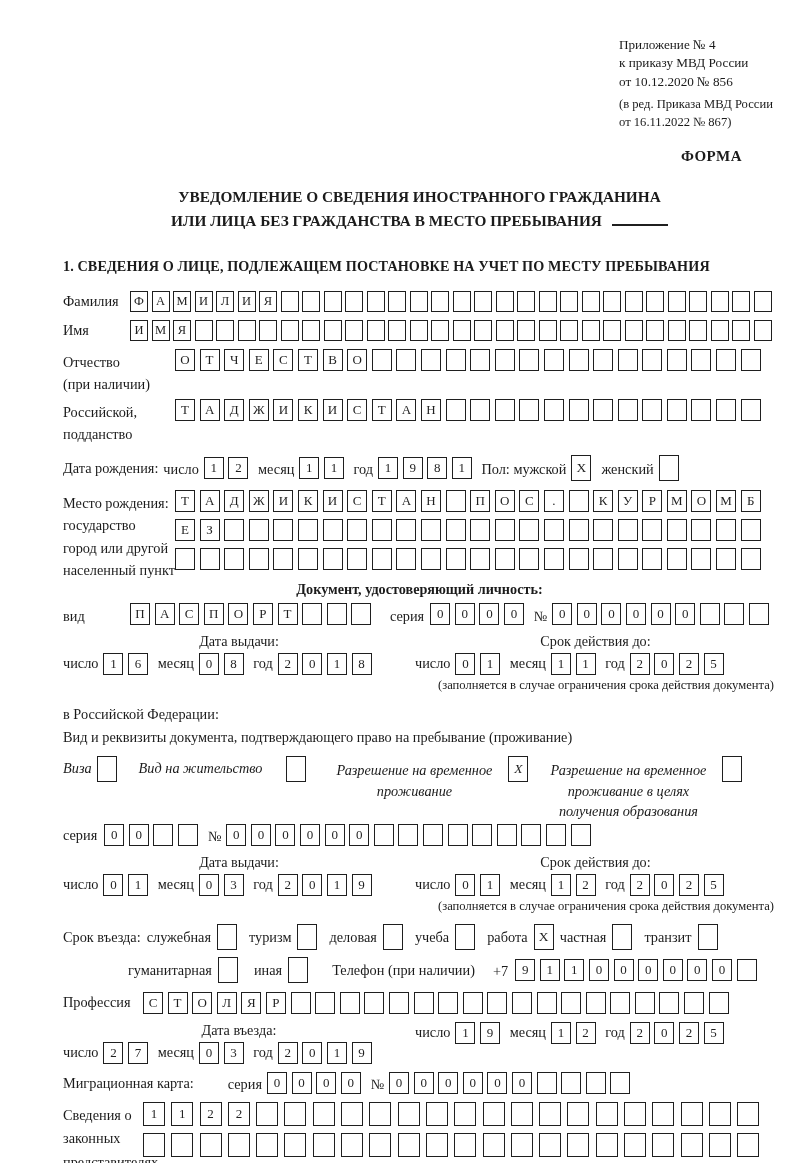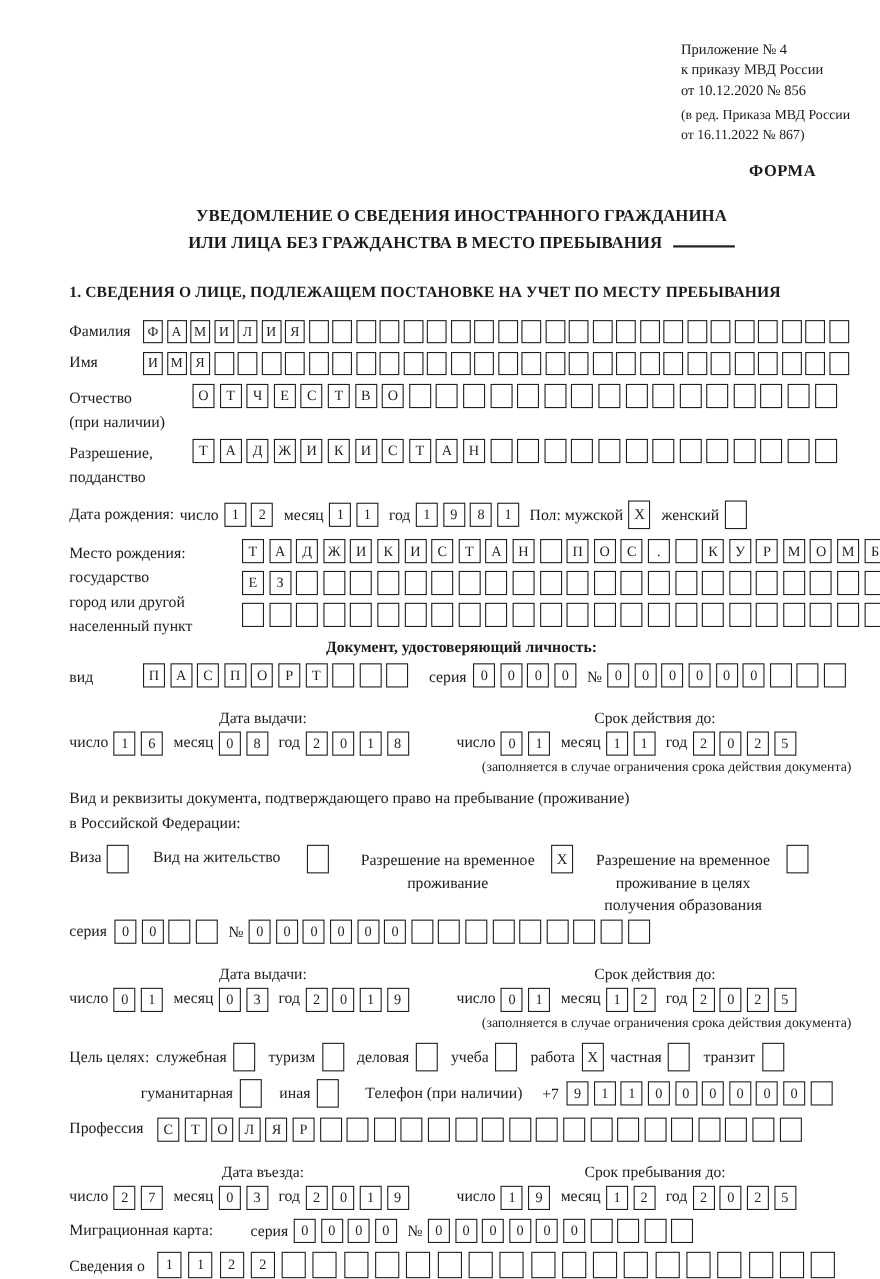--- a/index.html
+++ b/index.html
@@ -22,29 +22,29 @@
   .sec1{margin-top:24px;font-weight:bold;font-size:14.2px;letter-spacing:0.1px;}
   
   .frow{display:flex;align-items:flex-start;margin-top:8px;font-size:14.3px;}
   .lw-s{width:67px;flex-shrink:0;padding-top:2px;}
   .lw-m{width:112px;flex-shrink:0;padding-top:2px;line-height:1.55;}
   .lw-p{width:80px;flex-shrink:0;padding-top:2px;}
   .stack > .cr{display:flex;margin-bottom:7px;}
   .word{margin:0 5px;padding-top:2px;}
   .word-r{margin:0 6px 0 14px;padding-top:2px;}
   .dochead{margin-top:0;text-align:center;font-weight:bold;font-size:14.2px;}
-  .dg{display:flex;margin-top:20px;}
+  .dg{display:flex;margin-top:8px;}
   .dg-left{width:352px;flex-shrink:0;}
   .dg-right{flex:1;}
   .dg-cap{text-align:center;font-size:14.2px;margin-bottom:3px;}
   .dg-row{display:flex;align-items:flex-start;font-size:14.3px;}
   .note{font-size:12.6px;text-align:right;padding-right:2px;margin-top:3px;}
   .intro{margin-top:10px;font-size:14.3px;line-height:1.65;}
   .optrow{display:flex;align-items:flex-start;margin-top:6px;font-size:14.3px;}
-  .opt{display:flex;align-items:flex-start;}
+  .opt{display:flex;align-items:flex-start;font-style:italic;}
   .opt .cap{padding-top:4px;}
   .opt .cap2{width:172px;text-align:center;line-height:1.45;}
   .opt .cbx{margin-left:8px;}
   .purp{display:flex;align-items:center;flex-wrap:wrap;margin-top:10px;font-size:14.3px;}
   .purp .cbx{margin-left:6px;margin-right:12px;}
   .ph-pref{margin:0 7px 0 18px;padding-top:2px;}
 </style>
 </head>
 <body>
 
@@ -171,21 +171,21 @@
         <span class="cell"></span>
         <span class="cell"></span>
         <span class="cell"></span>
         <span class="cell"></span>
         <span class="cell"></span>
       </span>
   </div>
 
   <div class="frow" style="margin-top:4px;">
     <div class="lw-m">
-      <div>Разрешение,</div>
+      <div>Российской,</div>
       <div>подданство</div>
     </div>
     <span class="cr cw">
         <span class="cell">Т</span>
         <span class="cell">А</span>
         <span class="cell">Д</span>
         <span class="cell">Ж</span>
         <span class="cell">И</span>
         <span class="cell">К</span>
         <span class="cell">И</span>
@@ -231,21 +231,21 @@
     <span class="word">Пол: мужской</span>
     <span class="cr cbx">
         <span class="cell">X</span>
       </span>
     <span class="word" style="margin-left:10px;">женский</span>
     <span class="cr cbx">
         <span class="cell"></span>
       </span>
   </div>
 
-  <div class="frow" style="margin-top:9px;gap:45px;">
+  <div class="frow" style="margin-top:9px;">
     <div class="lw-m">
       <div>Место рождения:</div>
       <div>государство</div>
       <div>город или другой</div>
       <div>населенный пункт</div>
     </div>
     <div class="stack">
       <span class="cr cw">
           <span class="cell">Т</span>
           <span class="cell">А</span>
@@ -406,22 +406,22 @@
             <span class="cell">0</span>
             <span class="cell">2</span>
             <span class="cell">5</span>
           </span>
       </div>
       <div class="note">(заполняется в случае ограничения срока действия документа)</div>
     </div>
   </div>
 
   <div class="intro">
+    <div>в Российской Федерации:</div>
     <div>Вид и реквизиты документа, подтверждающего право на пребывание (проживание)</div>
-    <div>в Российской Федерации:</div>
   </div>
 
   <div class="optrow">
     <div class="opt">
       <span class="cap">Виза</span>
       <span class="cr cbx" style="margin-left:5px;">
           <span class="cell"></span>
         </span>
     </div>
     <div class="opt" style="margin-left:22px;">
@@ -521,21 +521,21 @@
             <span class="cell">0</span>
             <span class="cell">2</span>
             <span class="cell">5</span>
           </span>
       </div>
       <div class="note">(заполняется в случае ограничения срока действия документа)</div>
     </div>
   </div>
 
   <div class="purp">
-    <span>Цель целях:</span>
+    <span>Срок въезда:</span>
     <span style="margin-left:6px;">служебная</span>
     <span class="cr cbx">
         <span class="cell"></span>
       </span>
     <span>туризм</span>
     <span class="cr cbx">
         <span class="cell"></span>
       </span>
     <span>деловая</span>
     <span class="cr cbx">
@@ -631,21 +631,20 @@
         <span class="word">год</span>
         <span class="cr cw">
             <span class="cell">2</span>
             <span class="cell">0</span>
             <span class="cell">1</span>
             <span class="cell">9</span>
           </span>
       </div>
     </div>
     <div class="dg-right">
-      <div class="dg-cap">Срок пребывания до:</div>
       <div class="dg-row">
         <span class="word" style="margin-left:0;">число</span>
         <span class="cr cw">
             <span class="cell">1</span>
             <span class="cell">9</span>
           </span>
         <span class="word">месяц</span>
         <span class="cr cw">
             <span class="cell">1</span>
             <span class="cell">2</span>

